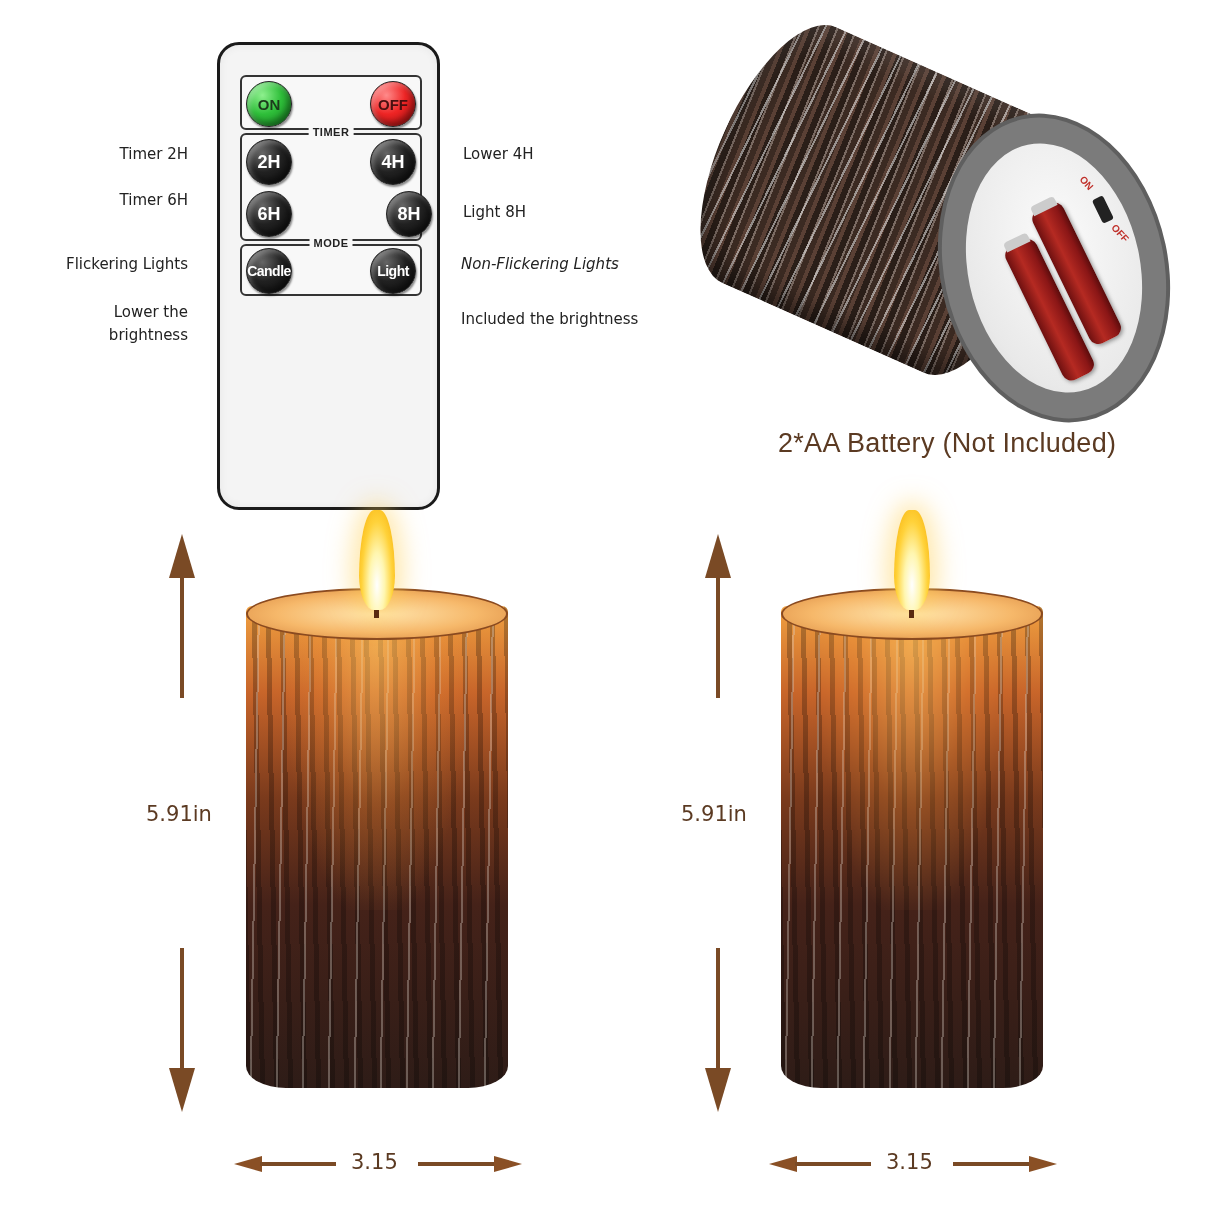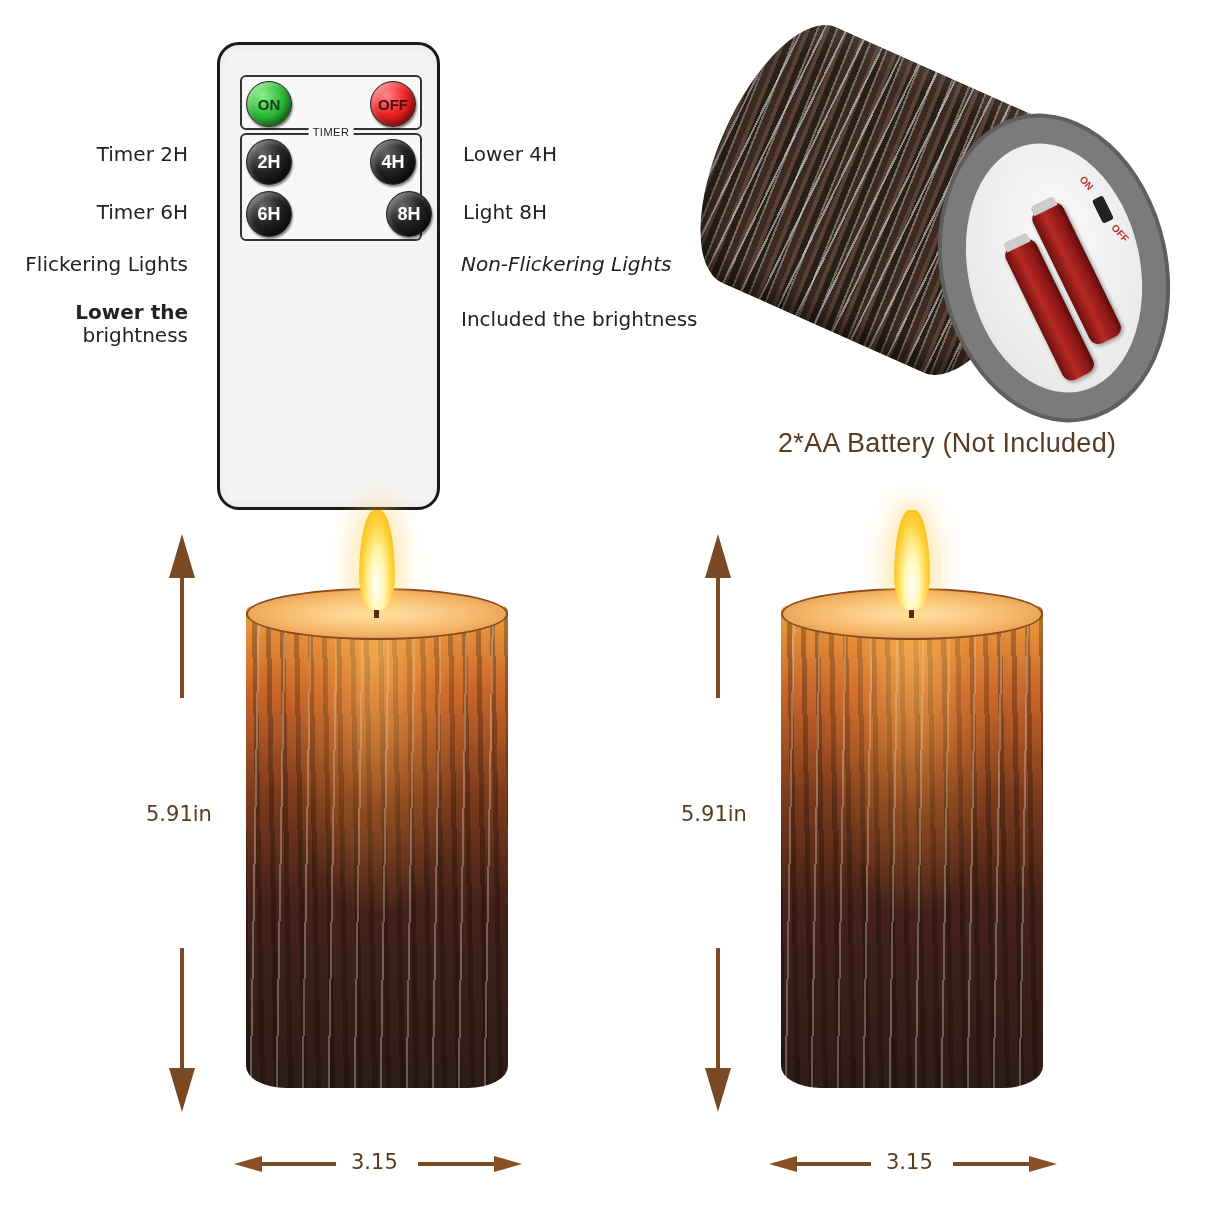--- a/index.html
+++ b/index.html
@@ -1,36 +1,36 @@
 <!DOCTYPE html>
 <html><head>
 <meta charset="utf-8">
 <style>
   * { box-sizing: border-box; margin: 0; padding: 0; }
   html, body { width: 1214px; height: 1214px; background: #ffffff; overflow: hidden; }
   body { position: relative; font-family: "DejaVu Sans", sans-serif; color: #222; }
 
   
-  .lbl { position: absolute; font-size: 20px; color: #222; line-height: 24px; font-family: "DejaVu Sans", sans-serif; }
+  .lbl { position: absolute; font-size: 15px; color: #222; line-height: 24px; font-family: "DejaVu Sans", sans-serif; }
   .lbl.right { text-align: right; }
   .lbl.left { text-align: left; }
 
   
   .remote {
     position: absolute; left: 217px; top: 42px; width: 223px; height: 468px;
     background: #f4f4f4; border: 3px solid #1a1a1a; border-radius: 22px;
     box-shadow: inset 0 0 10px rgba(0,0,0,0.06);
   }
   .section {
     position: absolute; left: 20px; width: 182px; border: 2px solid #333; border-radius: 6px;
     background: #f8f8f8;
   }
   .section-title {
     position: absolute; top: -9px; left: 50%; transform: translateX(-50%);
-    background: #f8f8f8; padding: 0 4px; font-size: 11px; font-weight: normal; color: #222;
+    background: #f8f8f8; padding: 0 4px; font-size: 11px; font-weight: bold; color: #222;
     font-family: "Liberation Sans", sans-serif; letter-spacing: 0.5px;
   }
   .rbtn {
     position: absolute; width: 46px; height: 46px; border-radius: 50%;
     display: flex; align-items: center; justify-content: center;
     font-family: "Liberation Sans", sans-serif; font-weight: bold; color: #fff;
     box-shadow: 1px 2px 2px rgba(0,0,0,0.45), inset -3px -4px 6px rgba(0,0,0,0.4), inset 3px 3px 5px rgba(255,255,255,0.35);
     border: 1px solid #222; cursor: pointer;
   }
   .rbtn.black { background: radial-gradient(circle at 35% 30%, #666 0%, #222 45%, #0a0a0a 100%); font-size: 18px; }
@@ -112,23 +112,23 @@
   .head-up { position: absolute; width: 0; height: 0; border-left: 13px solid transparent; border-right: 13px solid transparent; border-bottom: 44px solid #7a4a25; }
   .head-down { position: absolute; width: 0; height: 0; border-left: 13px solid transparent; border-right: 13px solid transparent; border-top: 44px solid #7a4a25; }
   .head-left { position: absolute; width: 0; height: 0; border-top: 8px solid transparent; border-bottom: 8px solid transparent; border-right: 28px solid #8a5025; }
   .head-right { position: absolute; width: 0; height: 0; border-top: 8px solid transparent; border-bottom: 8px solid transparent; border-left: 28px solid #8a5025; }
   .dim-text { position: absolute; font-size: 21px; color: #5b3a22; font-family: "DejaVu Sans", sans-serif; }
 </style>
 </head>
 <body>
 
 <div class="lbl right" style="left:40px; top:142px; width:148px;">Timer 2H</div>
-<div class="lbl right" style="left:40px; top:200px; width:148px;">Timer 6H</div>
+<div class="lbl right" style="left:40px; top:188px; width:148px;">Timer 6H</div>
 <div class="lbl right" style="left:20px; top:252px; width:168px;">Flickering Lights</div>
-<div class="lbl right" style="left:40px; top:300px; width:148px;font-weight:bold;">Lower the</div>
+<div class="lbl right" style="left:40px; top:300px; width:148px;">Lower the</div>
 <div class="lbl right" style="left:40px; top:323px; width:148px;">brightness</div>
 
 <div class="lbl left" style="left:463px; top:142px;">Lower 4H</div>
 <div class="lbl left" style="left:463px; top:200px;">Light 8H</div>
 <div class="lbl left" style="left:461px; top:252px;font-style:italic;">Non-Flickering Lights</div>
 <div class="lbl left" style="left:461px; top:307px;">Included the brightness</div>
 
 <div class="remote">
 
   <div class="section" style="top:30px; height:55px;">
@@ -149,20 +149,29 @@
       <span>4H</span>
     </div>
     <div class="rbtn black" style="left:4px; top:56px;">
       <span>6H</span>
     </div>
     <div class="rbtn black" style="left:144px; top:56px;">
       <span>8H</span>
     </div>
   </div>
 
+  <div class="section" style="top:199px; height:52px;">
+    <div class="section-title">MODE</div>
+    <div class="rbtn black small-text" style="left:4px; top:2px;">
+      <span>Candle</span>
+    </div>
+    <div class="rbtn black small-text" style="left:128px; top:2px;">
+      <span>Light</span>
+    </div>
+  </div>
 
 </div>
 
 <div class="log-wrap">
   <div class="log-body"></div>
   <div class="log-end">
     <div class="log-end-inner">
       <div class="battery" style="left:56px; top:92px; transform:rotate(-14deg);"></div>
       <div class="battery" style="left:90px; top:62px; transform:rotate(-14deg);"></div>
       <div class="switch-label" style="left:128px; top:44px; transform:rotate(60deg);">ON</div>

